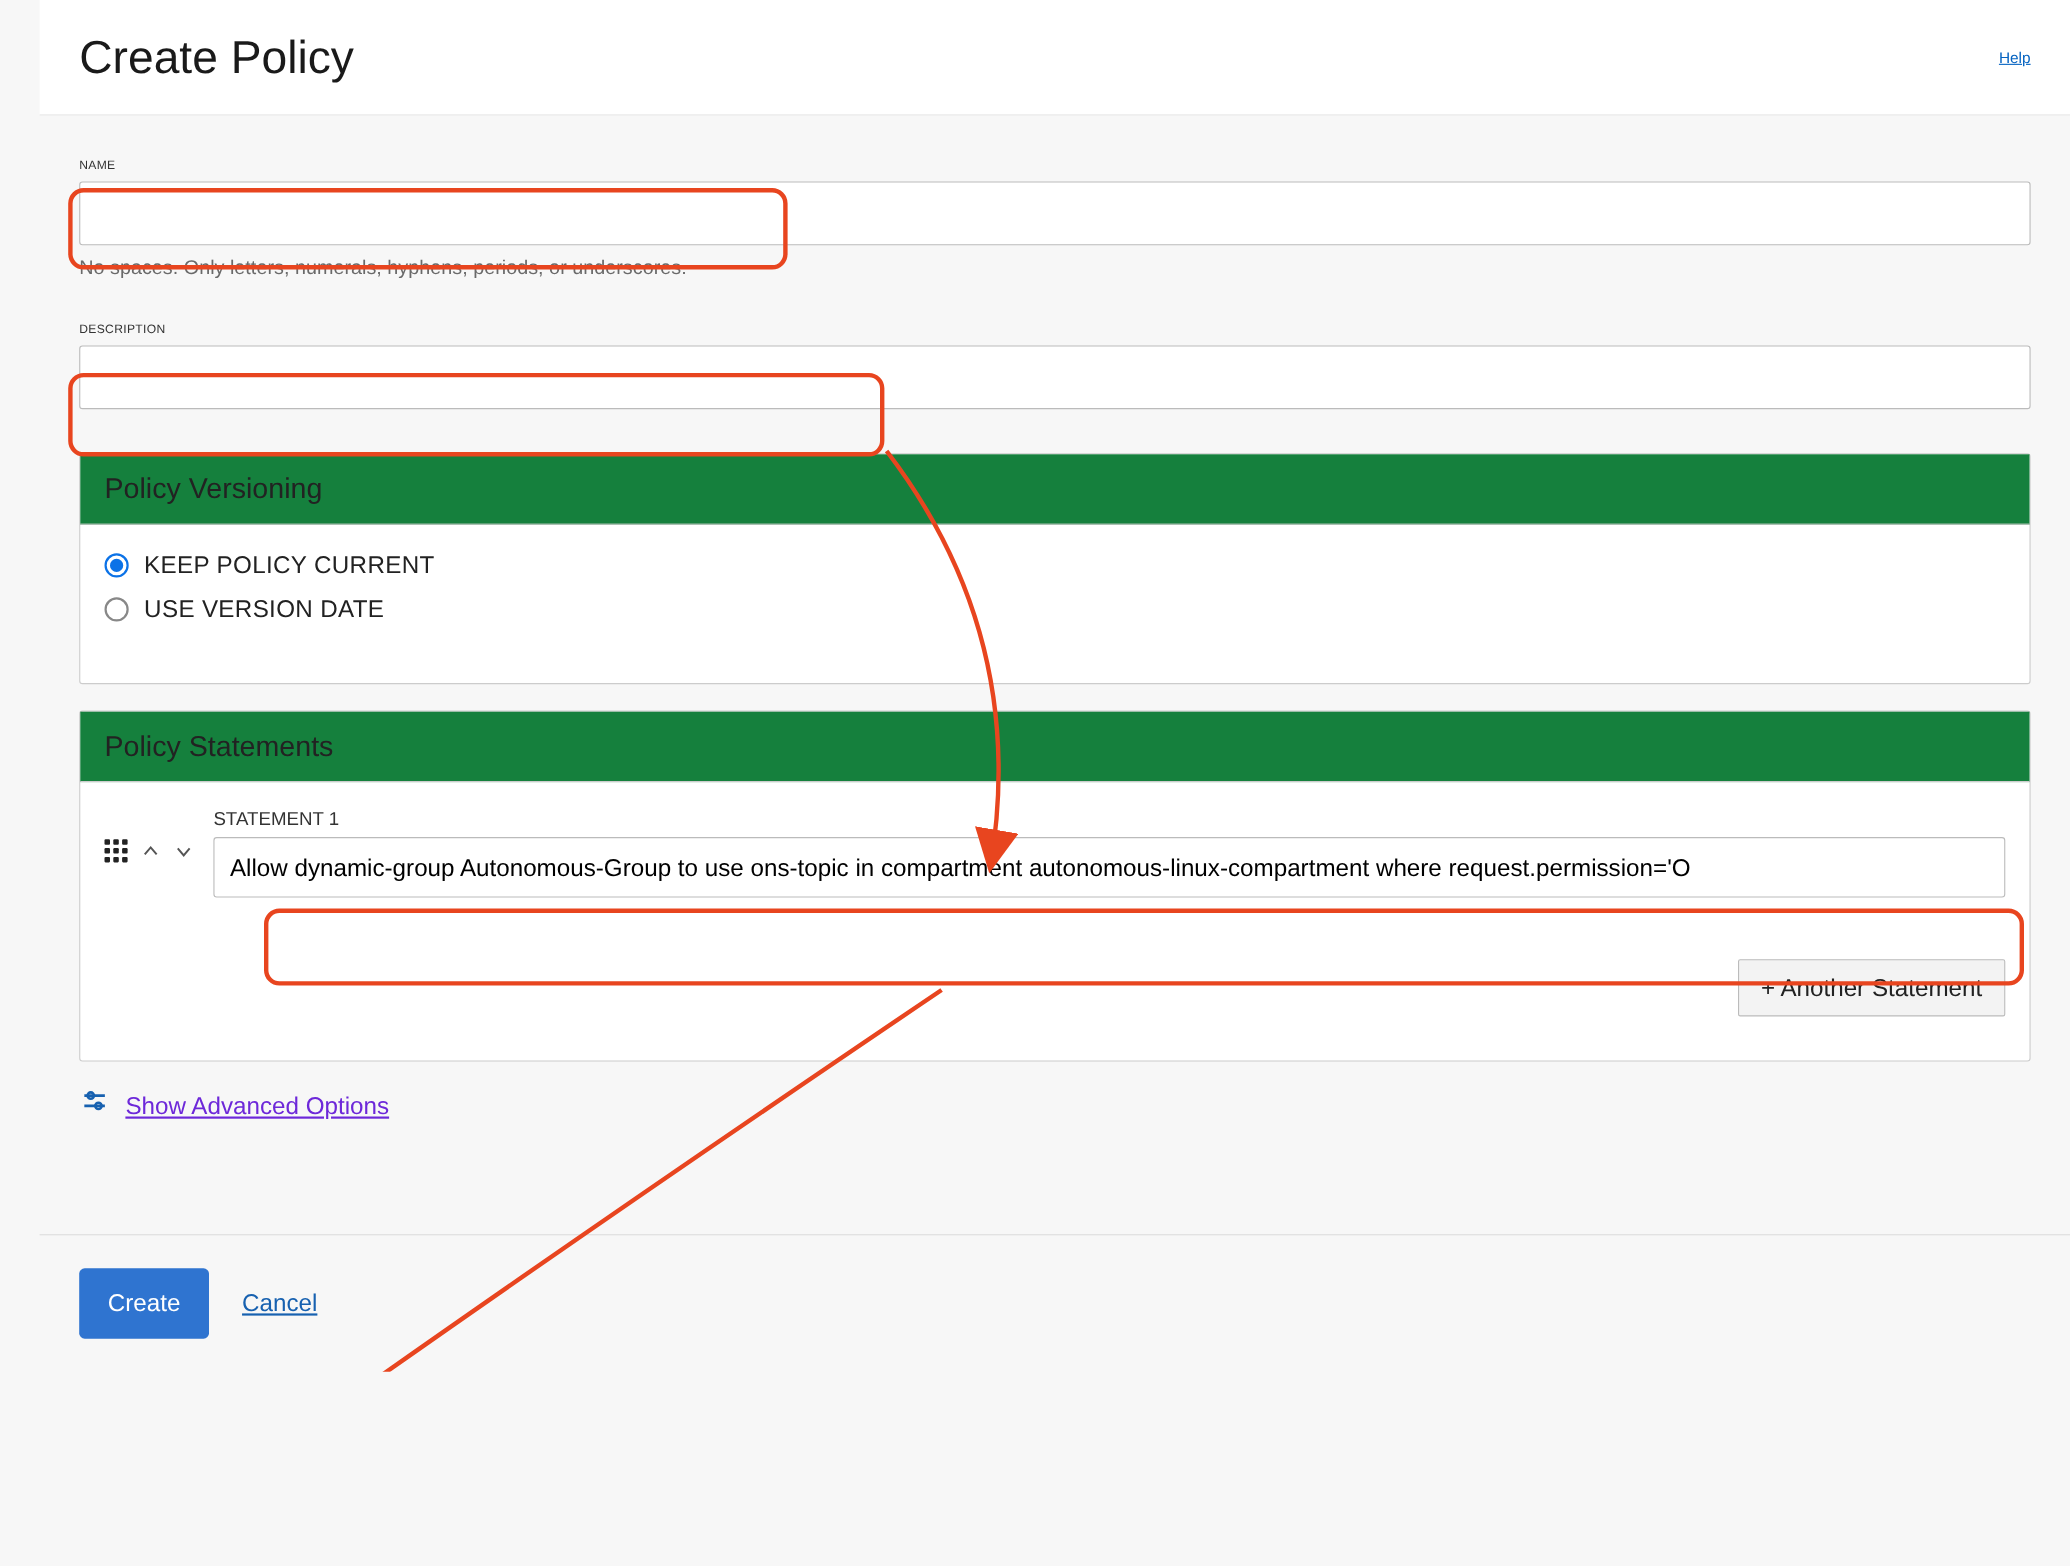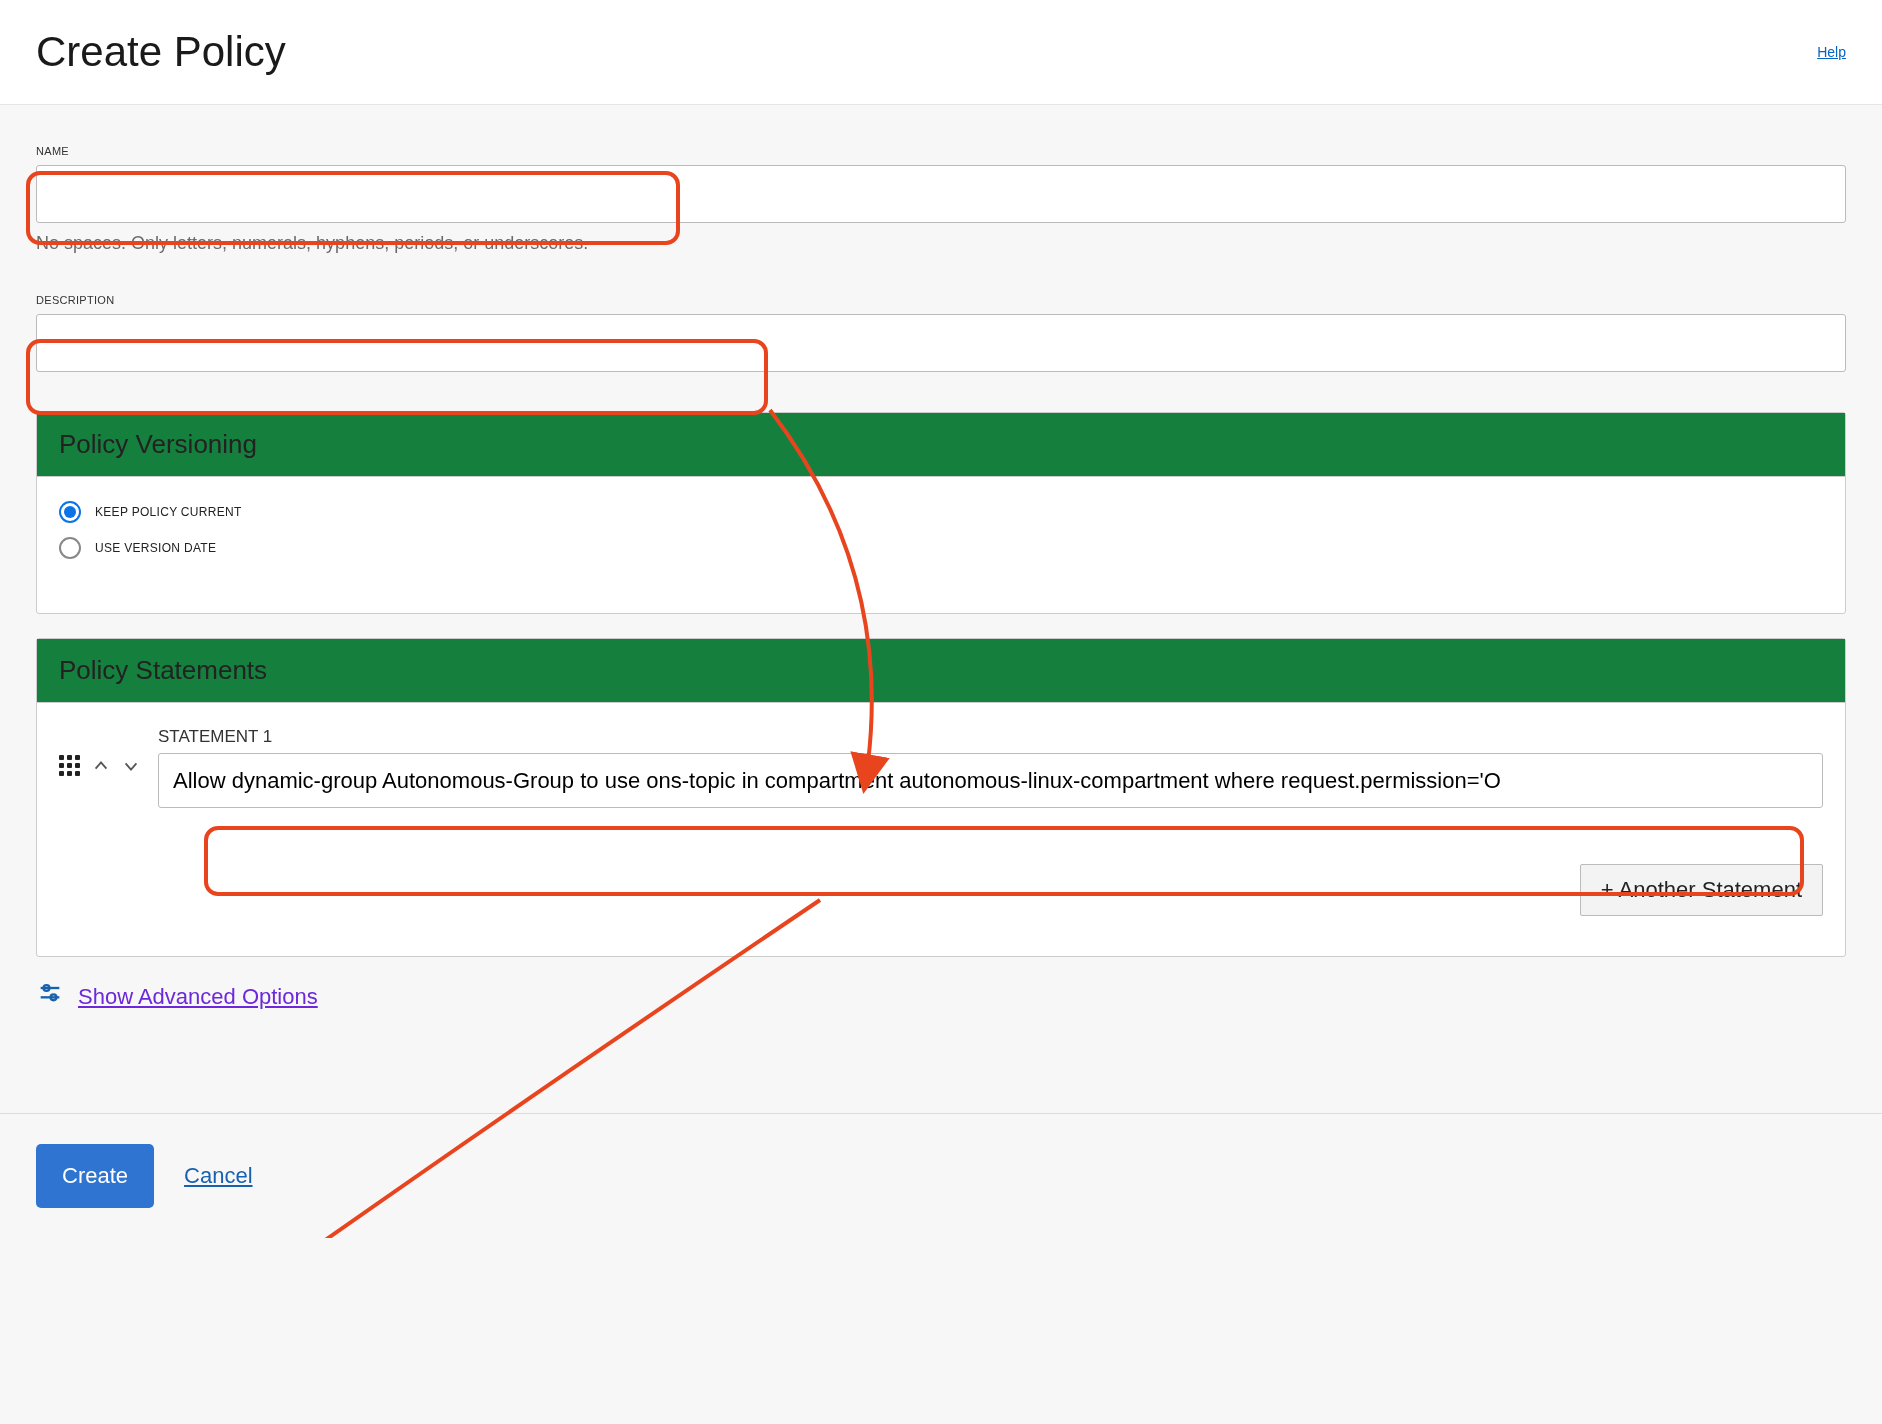--- a/index.html
+++ b/index.html
@@ -88,21 +88,21 @@
   flex-shrink: 0;
 }
 .radio.checked { border-color: #0b72e7; }
 .radio.checked::after {
   content: "";
   width: 12px; height: 12px;
   background: #0b72e7;
   border-radius: 50%;
 }
 .radio-label {
-  font-size: 12px;
+  font-size: 22px;
   text-transform: uppercase;
   letter-spacing: 0.3px;
   color: #222;
 }
 .statement-block {
   display: flex;
   align-items: flex-start;
   gap: 18px;
 }
 .stmt-controls {
@@ -179,21 +179,21 @@
   cursor:pointer;
 }
 .cancel-link {
   color:#1761b0; font-size:22px; text-decoration:underline; cursor:pointer;
 }
 
 .annot {
   position:absolute; border:4px solid #e8451f; border-radius:14px; pointer-events:none;
 }
 .arrow-svg { position:absolute; pointer-events:none; overflow:visible; }
-.wrap { position:relative; }
+.wrap { position:relative;margin-left:36px; }
 </style>
 </head>
 <body>
 
 <div class="wrap">
 
 <div class="header">
   <h1 class="page-title">Create Policy</h1>
   <a class="help-link">Help</a>
 </div>

